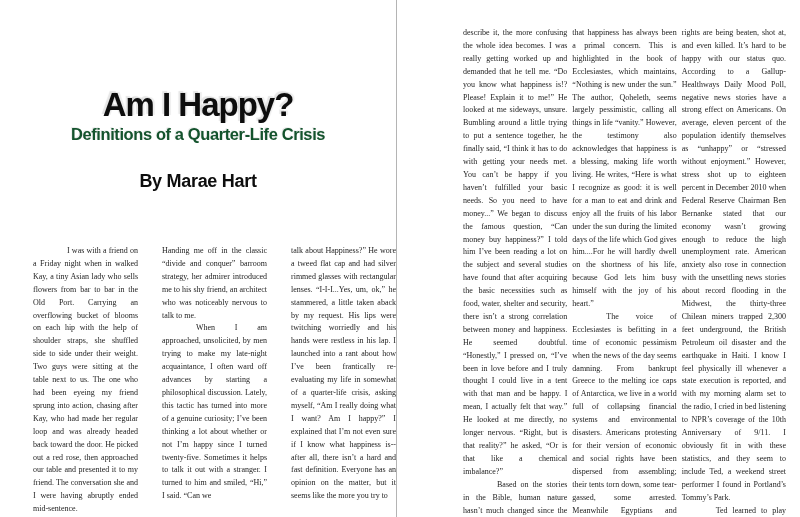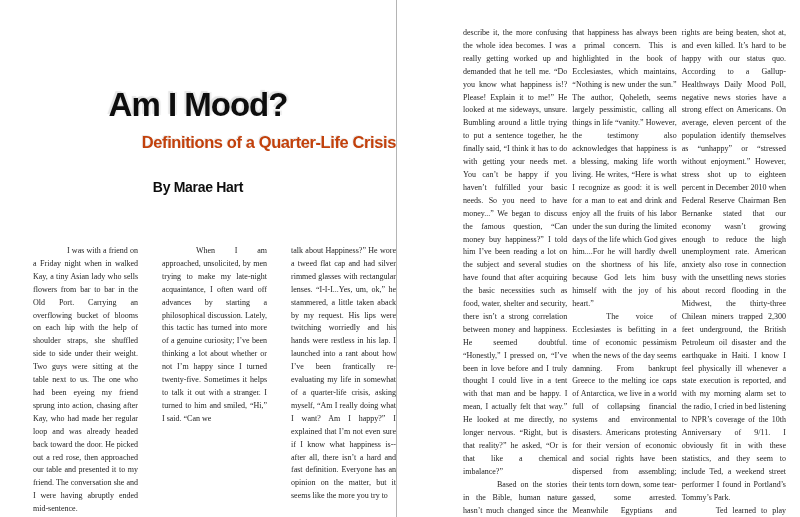--- a/index.html
+++ b/index.html
@@ -40,29 +40,28 @@
     line-height: 1.0;
     letter-spacing: -1px;
     color: #0d0d0d;
     text-shadow: -2px -2px 1px rgba(0,0,0,0.10), 2px -1px 1px rgba(0,0,0,0.07);
   }
   .article-subtitle {
     font-family: "Liberation Sans", sans-serif;
     font-weight: 900;
     font-size: 16.5px;
     letter-spacing: -0.4px;
-    margin-top: 12px;
-    color: #c2410c;
+    margin-top: 4px;
+    color: #14532d;
     text-shadow: -1px -1px 0 rgba(0,0,0,0.08);
-    text-align: right;
   }
   .article-byline {
     font-family: "Liberation Sans", sans-serif;
     font-weight: 900;
-    font-size: 14px;
+    font-size: 18px;
     letter-spacing: -0.3px;
     margin-top: 27px;
     color: #0d0d0d;
   }
 
   
   .columns {
     display: flex;
     margin-left: 32px;
   }
@@ -85,29 +84,30 @@
   .text-column p.para { margin: 0; }
   .text-column p.indent { text-indent: 34px; }
 </style>
 </head>
 <body>
 
 <div class="spread">
 
   <div class="page page-left">
     <div class="title-block">
-      <h1 class="article-title">Am I Mood?</h1>
+      <h1 class="article-title">Am I Happy?</h1>
       <h2 class="article-subtitle">Definitions of a Quarter-Life Crisis</h2>
       <div class="article-byline">By Marae Hart</div>
     </div>
     <div class="columns columns-left">
       <div class="text-column">
           <p class="para indent">I was with a friend on a Friday night when in walked Kay, a tiny Asian lady who sells flowers from bar to bar in the Old Port. Carrying an overflowing bucket of blooms on each hip with the help of shoulder straps, she shuffled side to side under their weight. Two guys were sitting at the table next to us. The one who had been eyeing my friend sprung into action, chasing after Kay, who had made her regular loop and was already headed back toward the door. He picked out a red rose, then approached our table and presented it to my friend. The conversation she and I were having abruptly ended mid-sentence.</p>
         </div>
       <div class="text-column">
+          <p class="para">Handing me off in the classic “divide and conquer” barroom strategy, her admirer introduced me to his shy friend, an architect who was noticeably nervous to talk to me.</p>
           <p class="para indent">When I am approached, unsolicited, by men trying to make my late-night acquaintance, I often ward off advances by starting a philosophical discussion. Lately, this tactic has turned into more of a genuine curiosity; I’ve been thinking a lot about whether or not I’m happy since I turned twenty-five. Sometimes it helps to talk it out with a stranger. I turned to him and smiled, “Hi,” I said. “Can we</p>
         </div>
       <div class="text-column">
           <p class="para">talk about Happiness?” He wore a tweed flat cap and had silver rimmed glasses with rectangular lenses. “I-I-I...Yes, um, ok,” he stammered, a little taken aback by my request. His lips were twitching worriedly and his hands were restless in his lap. I launched into a rant about how I’ve been frantically re-evaluating my life in somewhat of a quarter-life crisis, asking myself, “Am I really doing what I want? Am I happy?” I explained that I’m not even sure if I know what happiness is--after all, there isn’t a hard and fast definition. Everyone has an opinion on the matter, but it seems like the more you try to</p>
         </div>
     </div>
   </div>
 
   <div class="page-divider"></div>
 

